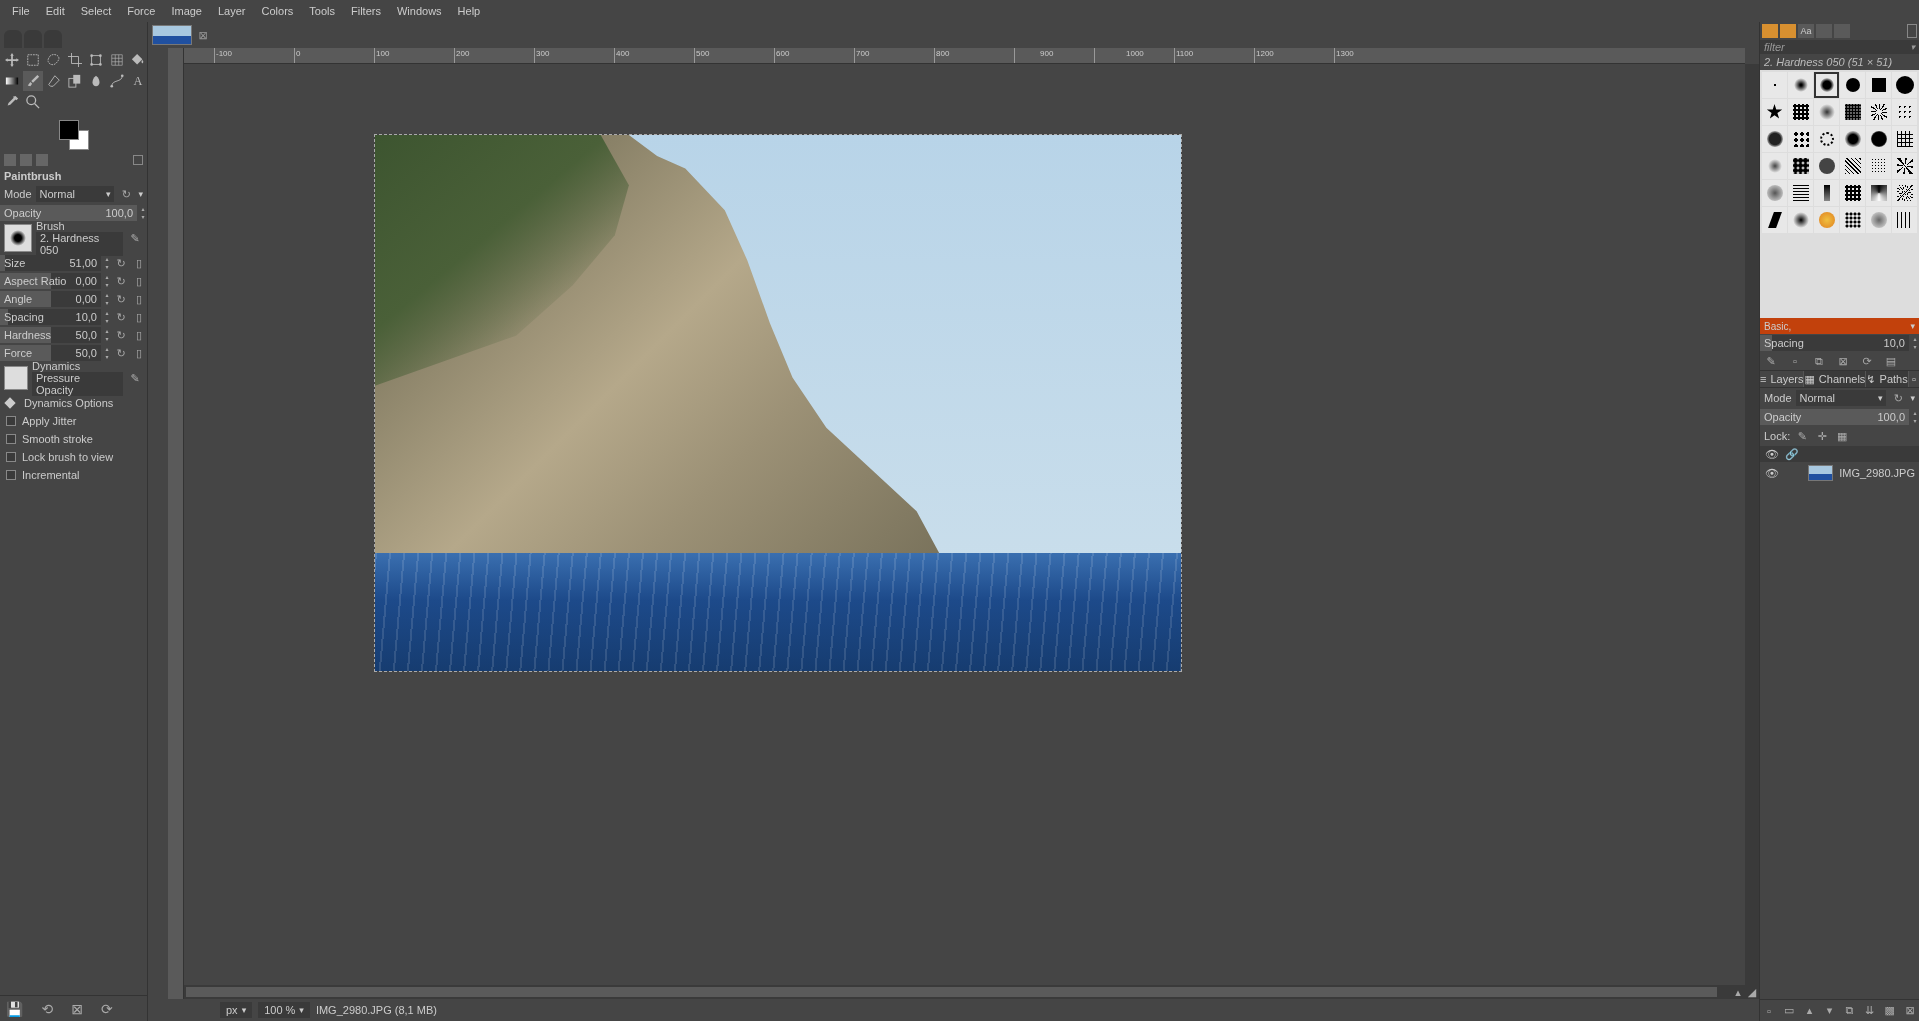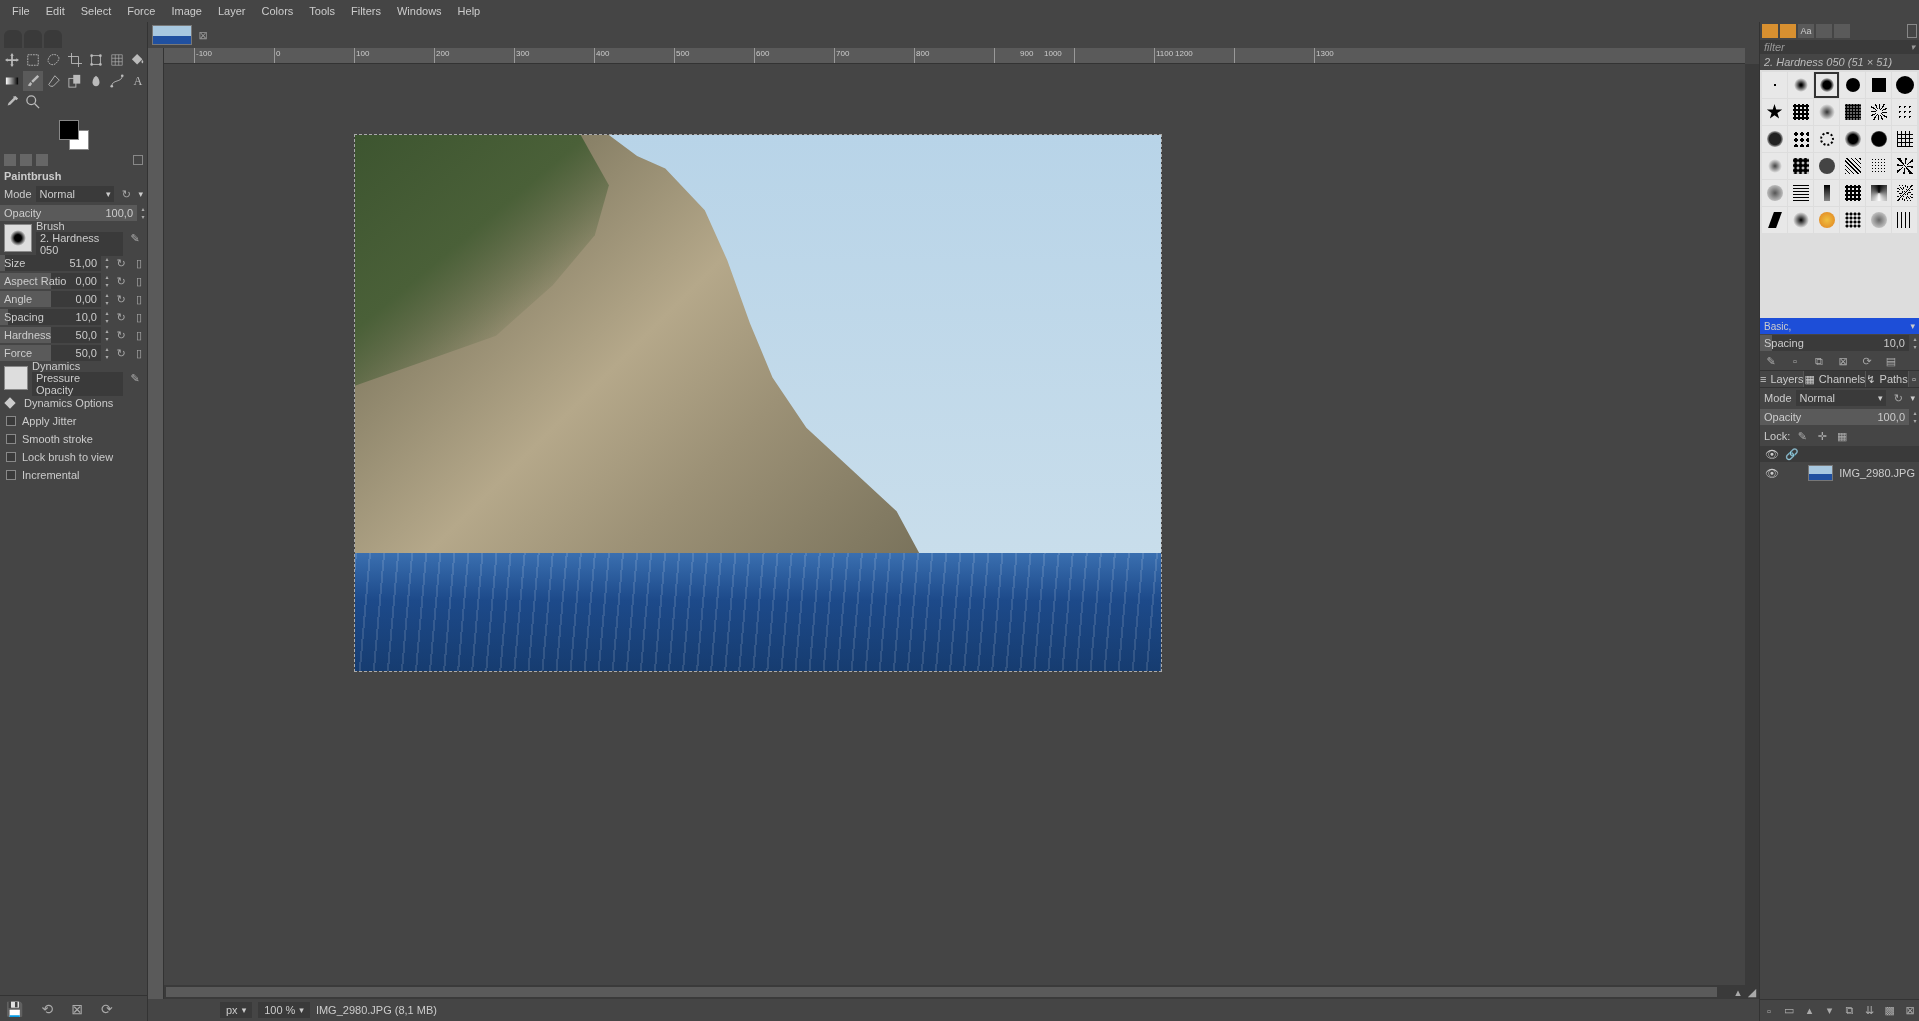--- a/index.html
+++ b/index.html
@@ -218,20 +218,21 @@
   width: 40px; height: 20px;
   background: linear-gradient(to bottom, #a8c8e0 0%, #a8c8e0 55%, #2050a0 55%, #2050a0 100%);
   border: 1px solid #777;
 }
 .tab-close { width: 14px; height: 14px; display:flex; align-items:center; justify-content:center; color:#999; }
 
 .canvas-wrap {
   flex: 1;
   display: flex;
   position: relative;
+  margin-left: 20px;
 }
 .ruler-v {
   width: 16px;
   background: #5a5a5a;
   border-right: 1px solid #333;
 }
 .canvas-col {
   flex: 1;
   display: flex;
   flex-direction: column;
@@ -375,21 +376,21 @@
   position: relative;
 }
 .brush-cell.sel { outline: 2px solid #333; outline-offset: -2px; }
 .bshape { width: 16px; height: 16px; }
 .rp-section-bottom {
   height: 16px;
   display: flex;
   padding: 0 4px;
   align-items: center;
   justify-content: space-between;
-  background: #1d4ed8;
+  background: #c2410c;
   font-size: 10px;
 }
 .rp-iconrow {
   height: 18px;
   display: flex;
   gap: 10px;
   padding: 2px 4px;
   align-items: center;
 }
 .rp-iconrow div { width: 14px; height: 14px; color: #aaa; display:flex; align-items:center; justify-content:center; }
@@ -762,25 +763,25 @@
             <div class="ticklbl" style="left: 512px;">500</div>
             <div class="tick" style="left: 590px;"></div>
             <div class="ticklbl" style="left: 592px;">600</div>
             <div class="tick" style="left: 670px;"></div>
             <div class="ticklbl" style="left: 672px;">700</div>
             <div class="tick" style="left: 750px;"></div>
             <div class="ticklbl" style="left: 752px;">800</div>
             <div class="tick" style="left: 830px;"></div>
             <div class="ticklbl" style="left: 856px;">900</div>
             <div class="tick" style="left: 910px;"></div>
-            <div class="ticklbl" style="left: 880px;">1000</div>
+            <div class="ticklbl" style="left: 942px;">1000</div>
             <div class="tick" style="left: 990px;"></div>
             <div class="ticklbl" style="left: 992px;">1100</div>
             <div class="tick" style="left: 1070px;"></div>
-            <div class="ticklbl" style="left: 1011px;">1200</div>
+            <div class="ticklbl" style="left: 1072px;">1200</div>
             <div class="tick" style="left: 1150px;"></div>
             <div class="ticklbl" style="left: 1152px;">1300</div>
           </div>
         <div class="canvas-area">
           <div class="image-canvas">
             <div class="sky"></div>
             <div class="cliff"></div>
             <div class="sea"></div>
           </div>
         </div>

